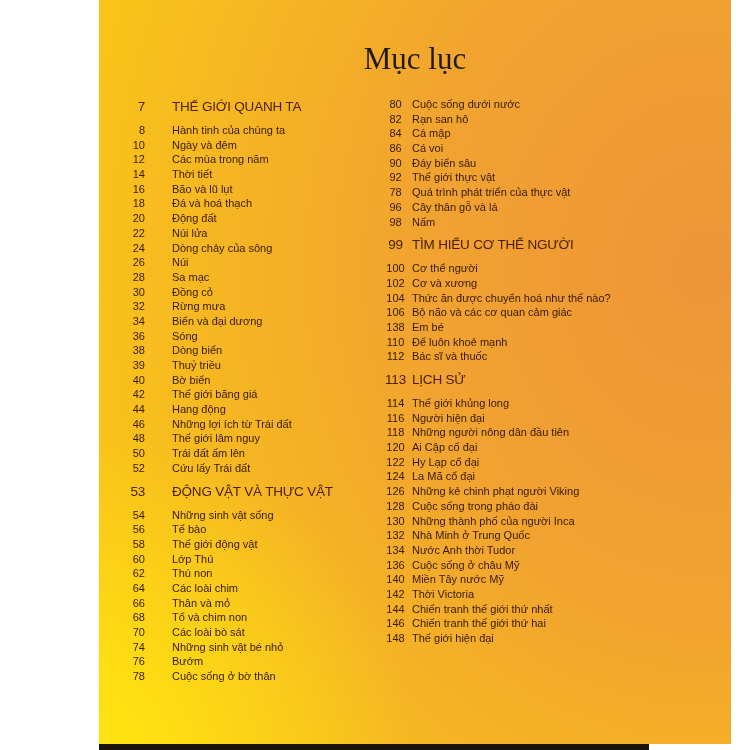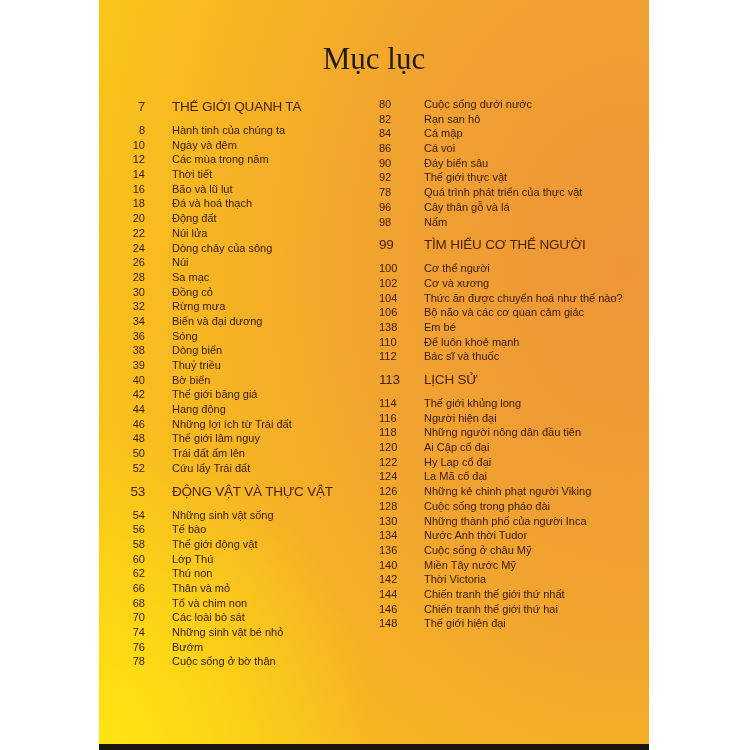--- a/index.html
+++ b/index.html
@@ -8,21 +8,21 @@
     background:#ffffff;
     position:relative;
     overflow:hidden;
     font-family:"Liberation Sans", sans-serif;
     -webkit-font-smoothing:antialiased;
   }
   
   .page {
     position:absolute;
     left:99px; top:0;
-    width:550px; height:744px;
+    width:632px; height:744px;
     background:
       radial-gradient(90% 75% at 0% 100%, rgba(255,232,18,0.85) 0%, rgba(255,232,18,0) 55%),
       radial-gradient(135% 135% at 96% 36%, #ed9539 0%, #f1a32f 34%, #f8bd1e 66%, #ffd808 100%);
   }
   .page-bottom-edge {
     position:absolute;
     left:99px; top:744px;
     width:550px; height:6px;
     background:#1c150d;
   }
@@ -50,22 +50,22 @@
   .row .label { margin-left:27px; }
   .row.section {
     height:20px;
     line-height:20px;
     margin:6px 0;
     font-size:13.5px;
     letter-spacing:-0.2px;
     color:#4c2003;
   }
   .col .row:first-child { margin-top:0; }
-  .col-right .row .num   { width:33px; margin-left:5px; text-align:left; }
-  .col-right .row .label { margin-left:12px; }
+  .col-right .row .num   { width:33px; margin-left:5px; text-align:center; }
+  .col-right .row .label { margin-left:0; }
 </style>
 </head>
 <body>
 
 <div class="page">
   <div class="title">Mục lục</div>
   <div class="col col-left">
       <div class="row section">
         <span class="num">7</span>
         <span class="label">THẾ GIỚI QUANH TA</span>
@@ -184,20 +184,24 @@
       </div>
       <div class="row">
         <span class="num">60</span>
         <span class="label">Lớp Thú</span>
       </div>
       <div class="row">
         <span class="num">62</span>
         <span class="label">Thú non</span>
       </div>
       <div class="row">
+        <span class="num">64</span>
+        <span class="label">Các loài chim</span>
+      </div>
+      <div class="row">
         <span class="num">66</span>
         <span class="label">Thân và mỏ</span>
       </div>
       <div class="row">
         <span class="num">68</span>
         <span class="label">Tổ và chim non</span>
       </div>
       <div class="row">
         <span class="num">70</span>
         <span class="label">Các loài bò sát</span>
@@ -316,20 +320,24 @@
         <span class="num">126</span>
         <span class="label">Những kẻ chinh phạt người Viking</span>
       </div>
       <div class="row">
         <span class="num">128</span>
         <span class="label">Cuộc sống trong pháo đài</span>
       </div>
       <div class="row">
         <span class="num">130</span>
         <span class="label">Những thành phố của người Inca</span>
+      </div>
+      <div class="row">
+        <span class="num">132</span>
+        <span class="label">Nhà Minh ở Trung Quốc</span>
       </div>
       <div class="row">
         <span class="num">134</span>
         <span class="label">Nước Anh thời Tudor</span>
       </div>
       <div class="row">
         <span class="num">136</span>
         <span class="label">Cuộc sống ở châu Mỹ</span>
       </div>
       <div class="row">

